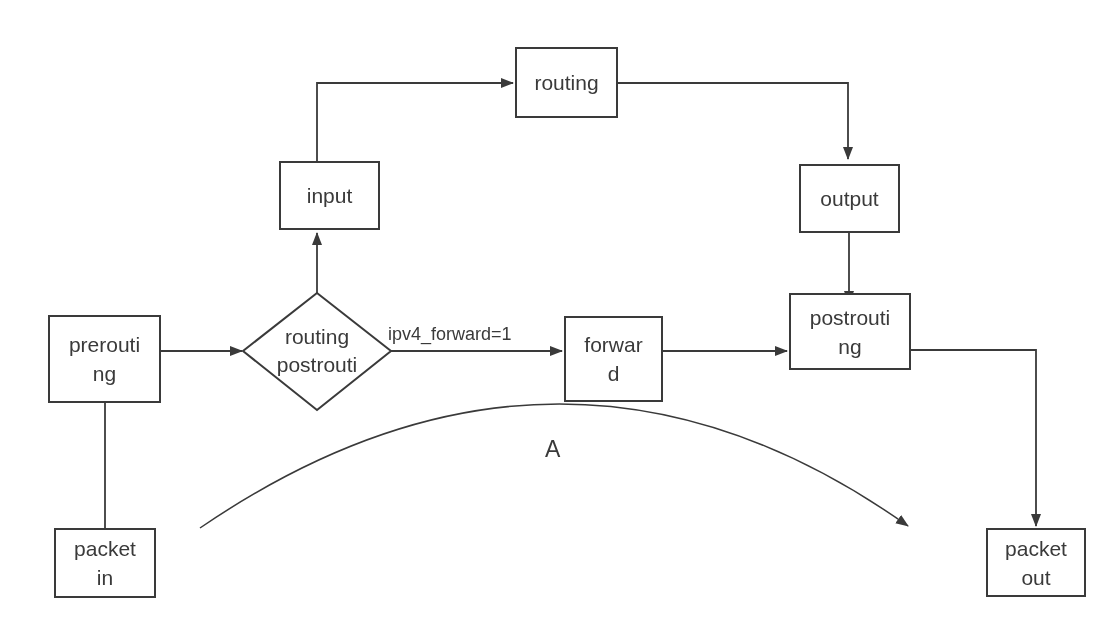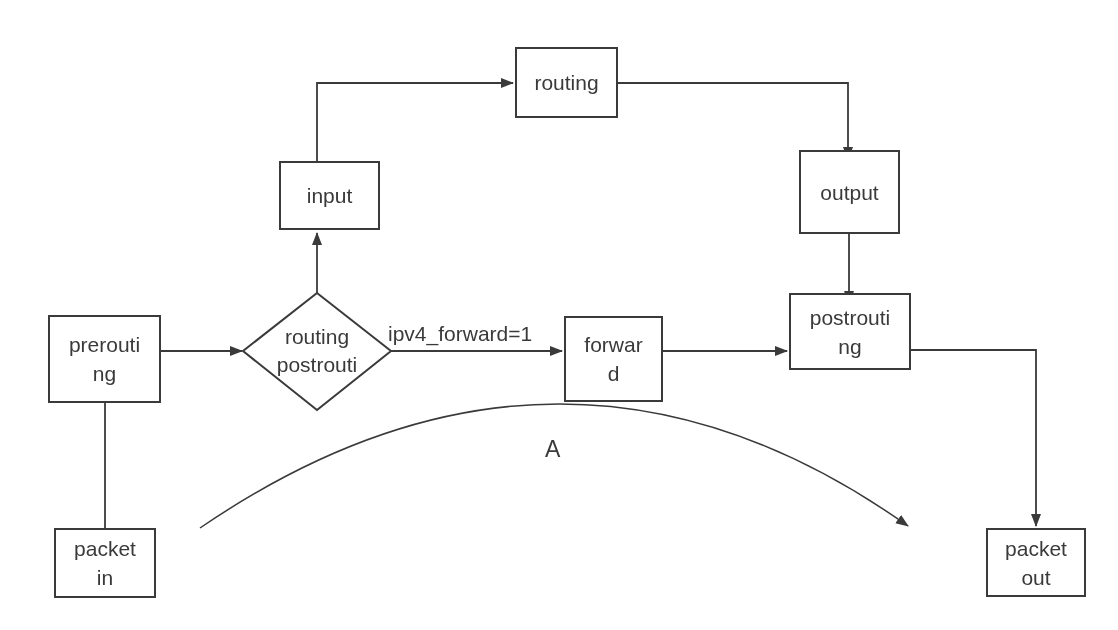--- a/index.html
+++ b/index.html
@@ -47,21 +47,21 @@
     align-items: center;
     justify-content: center;
     text-align: center;
     font-size: 21px;
     line-height: 28px;
     border: none;
     background: transparent;
   }
   .edge-label {
     position: absolute;
-    font-size: 21px;
+    font-size: 18px;
     line-height: 24px;
     white-space: nowrap;
     background: transparent;
   }
   .arc-label {
     font-size: 23px;
   }
   svg path, svg polygon {
     shape-rendering: geometricPrecision;
   }
@@ -103,21 +103,21 @@
   </div>
 
   <div class="node" style="left:267px; top:161px; width:101px; height:69px;margin-left:12px;">
     <span class="nl">input</span>
   </div>
 
   <div class="node" style="left:515px; top:47px; width:103px; height:71px;">
     <span class="nl">routing</span>
   </div>
 
-  <div class="node" style="left:799px; top:150px; width:101px; height:84px;">
+  <div class="node" style="left:799px; top:164px; width:101px; height:69px;">
     <span class="nl">output</span>
   </div>
 
   <div class="node" style="left:564px; top:316px; width:99px; height:86px;">
     <span class="nl">forwar</span>
     <span class="nl">d</span>
   </div>
 
   <div class="node" style="left:789px; top:293px; width:122px; height:77px;">
     <span class="nl">postrouti</span>

